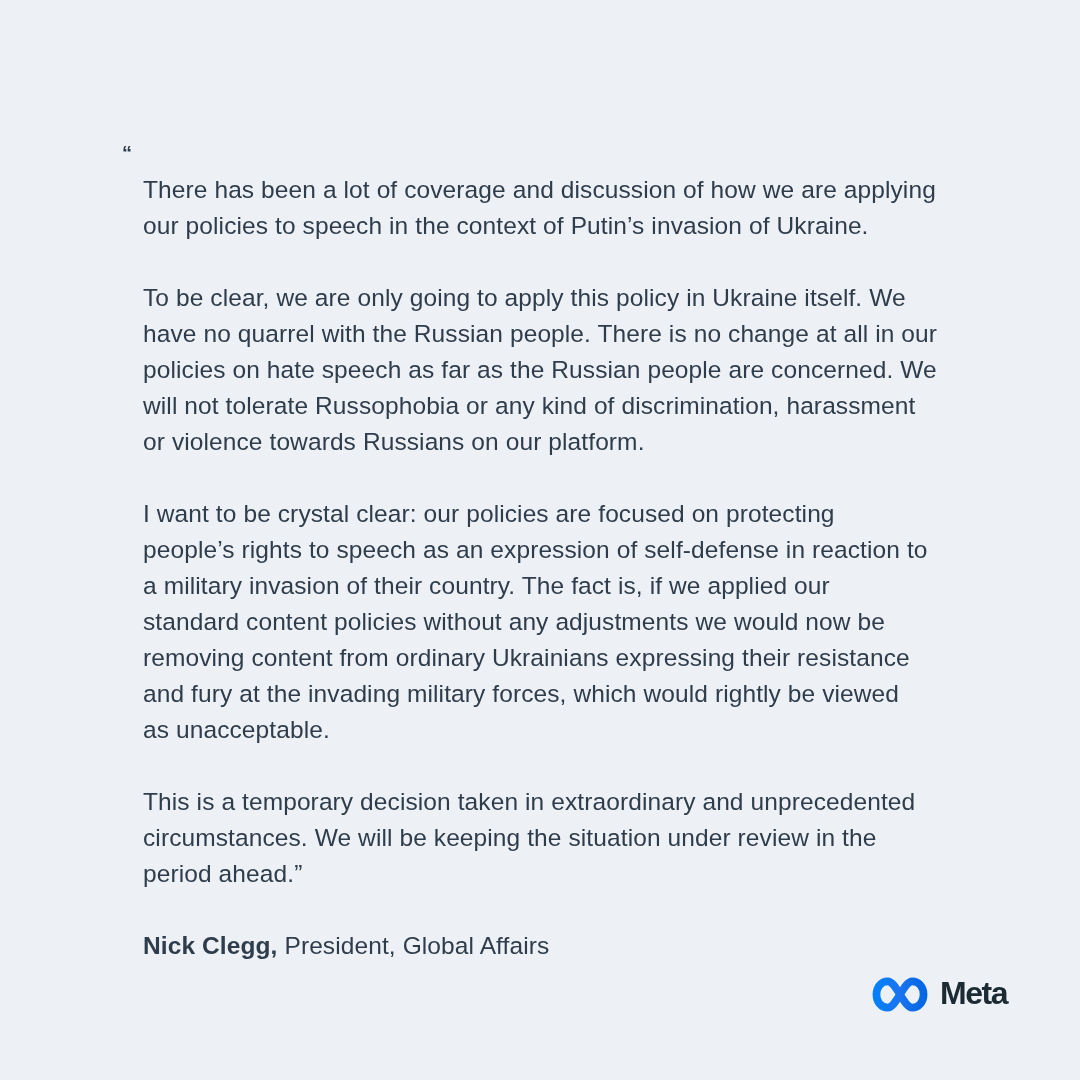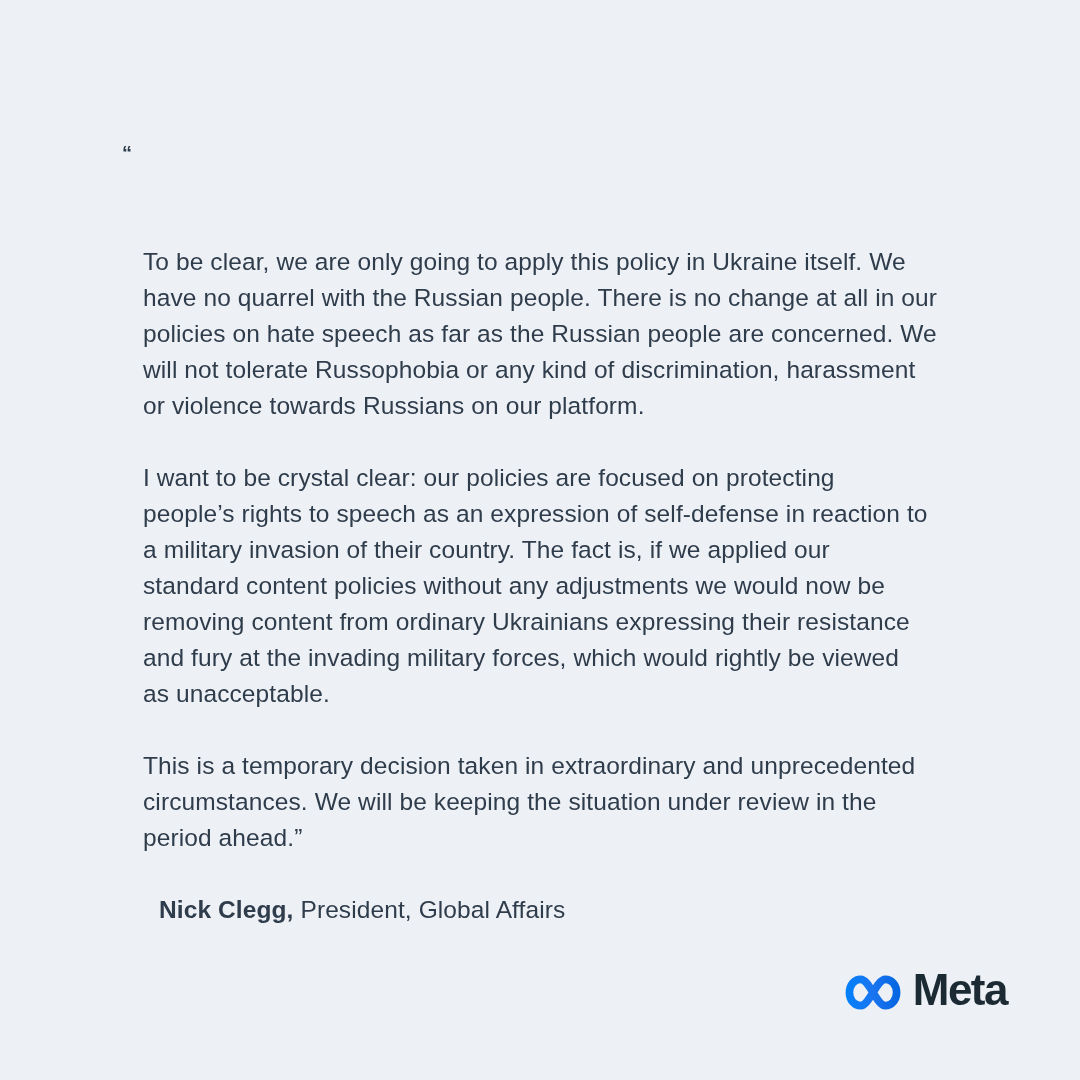--- a/index.html
+++ b/index.html
@@ -38,53 +38,54 @@
   }
   .open-quote {
     position: absolute;
     left: -21px;
     top: -1px;
     font-size: 20px;
     font-weight: 600;
     color: #2f3c4b;
   }
   .attribution {
-    margin: 16px;
+    margin: 0;
   }
   .attribution .name {
     font-weight: 700;
   }
   .logo {
     position: absolute;
     right: 73px;
     bottom: 66px;
     display: flex;
     align-items: center;
     gap: 11px;
   }
   .logo svg {
     display: block;
   }
   .wordmark {
     color: #1c2b33;
-    font-size: 44px;
+    font-size: 32px;
     font-weight: 700;
     letter-spacing: -1.5px;
     line-height: 1;
     transform: translateY(-2px);
   }
 </style>
 </head>
 <body>
 
 <div class="canvas">
 
   <main class="quote-block">
     <p class="para first-para">
-      <span class="open-quote">“</span>
+      <span class="open-quote">“</span><span>There has been a lot of coverage and discussion of how we are applying
+our policies to speech in the context of Putin’s invasion of Ukraine.</span>
     </p>
     <p class="para">To be clear, we are only going to apply this policy in Ukraine itself. We
 have no quarrel with the Russian people. There is no change at all in our
 policies on hate speech as far as the Russian people are concerned. We
 will not tolerate Russophobia or any kind of discrimination, harassment
 or violence towards Russians on our platform.</p>
     <p class="para">I want to be crystal clear: our policies are focused on protecting
 people’s rights to speech as an expression of self-defense in reaction to
 a military invasion of their country. The fact is, if we applied our
 standard content policies without any adjustments we would now be

